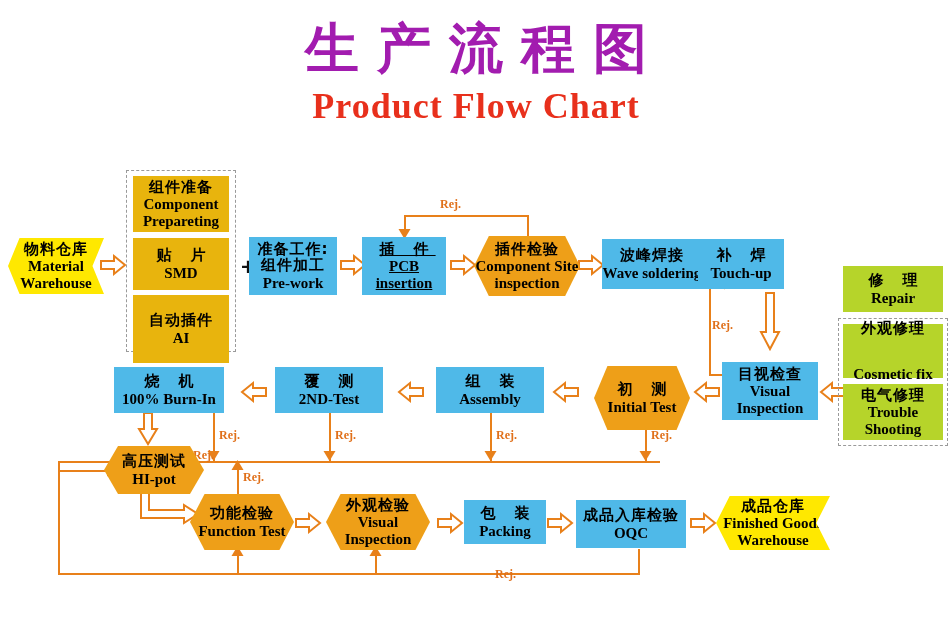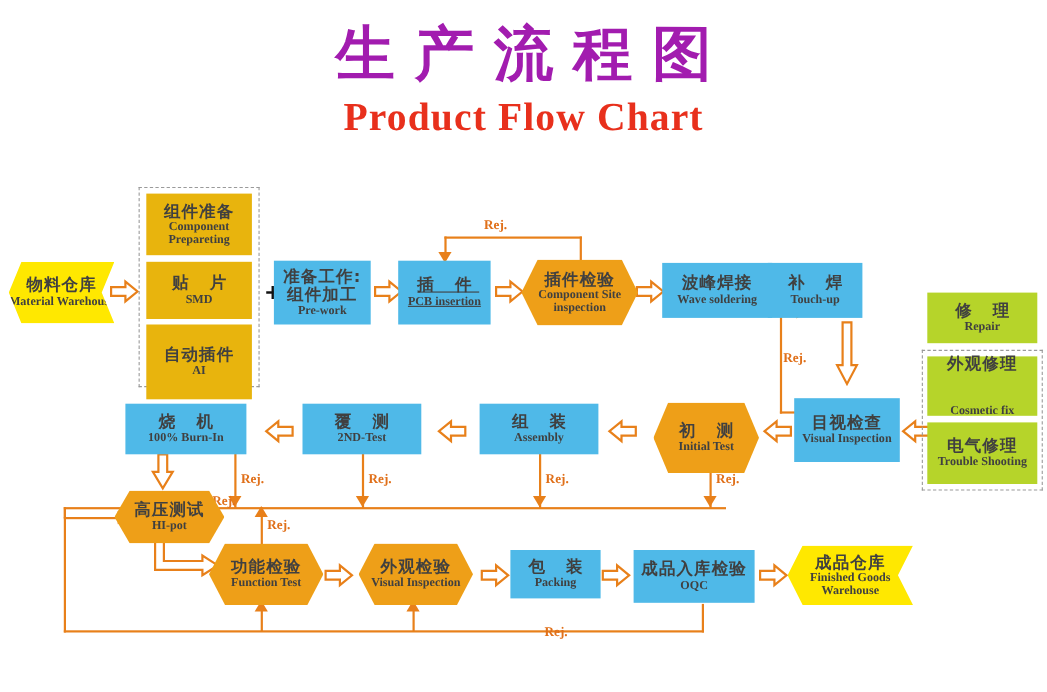--- a/index.html
+++ b/index.html
@@ -11,27 +11,27 @@
   .title-cn{position:absolute;left:0;top:22px;width:952px;text-align:center;
     font-family:"DejaVu Sans","Liberation Sans",sans-serif;
     font-size:54px;font-weight:700;color:#a21caf;letter-spacing:18px;
     text-indent:18px;line-height:1;}
   .title-en{position:absolute;left:0;top:88px;width:952px;text-align:center;
     font-family:"Liberation Serif","DejaVu Serif",serif;
     font-size:36px;font-weight:700;color:#e8301c;letter-spacing:1px;line-height:1;}
 
   
   .node{position:absolute;box-sizing:border-box;display:flex;flex-direction:column;
-        align-items:center;justify-content:center;text-align:center;color:#404040;
+        align-items:center;justify-content:center;text-align:center;color:#000000;
         line-height:1.08;}
   .node .cn{font-family:"DejaVu Sans","Liberation Sans",sans-serif;
             font-weight:700;font-size:15px;letter-spacing:1px;}
   .node .cn.sp{letter-spacing:7px;text-indent:7px;}
   .node .en{font-family:"Liberation Serif","DejaVu Serif",serif;
-            font-weight:700;font-size:11px;margin-top:1px;}
+            font-weight:700;font-size:15px;margin-top:1px;}
 
   .blue{background:#4fb9e8;}
   .gold{background:#e8b40d;}
   .green{background:#b6d42a;}
   .hexa{background:#ee9f18;
         clip-path:polygon(14% 0,86% 0,100% 50%,86% 100%,14% 100%,0 50%);}
   .flag{background:#ffe800;
         clip-path:polygon(12% 0,100% 0,88% 50%,100% 100%,12% 100%,0 50%);}
 
   .dashbox{position:absolute;box-sizing:border-box;border:1.6px dashed #9a9a9a;}
@@ -250,21 +250,21 @@
     <svg width="26" height="20">
         <polygon points="1,6 14,6 14,1 25,10 14,19 14,14 1,14" fill="#fff" stroke="#e8801a" stroke-width="2"></polygon>
       </svg>
   </div>
 
   <div class="dashbox" style="left:126px;top:170px;width:110px;height:182px;"></div>
   <div class="dashbox" style="left:838px;top:318px;width:110px;height:128px;"></div>
 
   <div class="plus" style="left:240px;top:255px;">+</div>
 
-  <div class="node flag" style="left:8px;top:238px;width:96px;height:56px;text-align:right;">
+  <div class="node flag" style="left:8px;top:238px;width:96px;height:56px;">
     <span class="cn">物料仓库</span>
     <span class="en">Material Warehouse</span>
   </div>
 
   <div class="node gold" style="left:133px;top:176px;width:96px;height:56px;">
     <span class="cn">组件准备</span>
     <span class="en">Component Prepareting</span>
   </div>
   <div class="node gold" style="left:133px;top:238px;width:96px;height:52px;">
     <span class="cn sp">贴  片</span>

